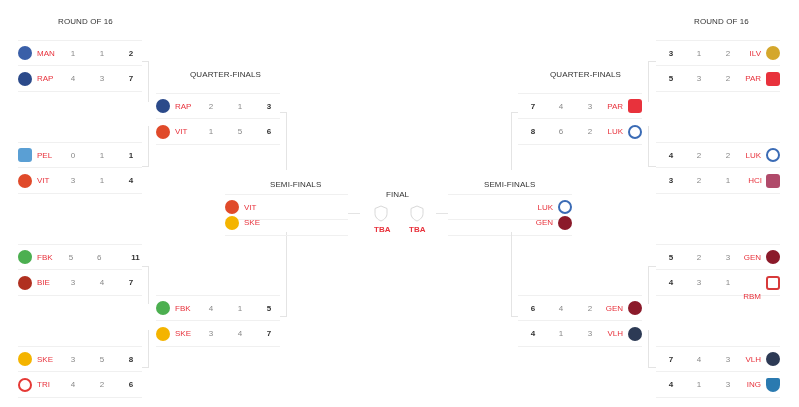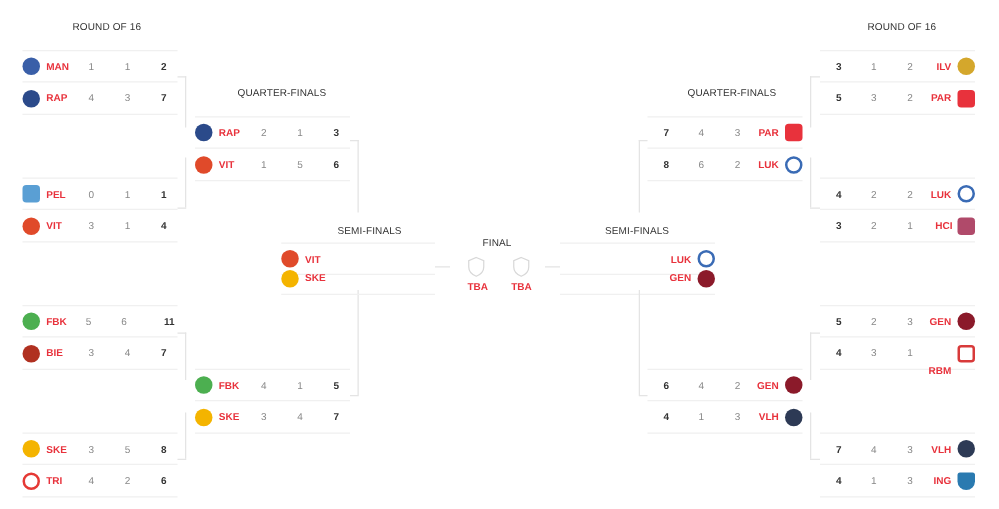--- a/index.html
+++ b/index.html
@@ -2,21 +2,21 @@
 <html><head>
 <meta charset="utf-8">
 <style>
   * { box-sizing: border-box; margin: 0; padding: 0; }
   html, body { width: 799px; height: 407px; background: #ffffff; overflow: hidden; }
   body { position: relative; font-family: "Liberation Sans", "DejaVu Sans", sans-serif; color: #333; }
   .hdr { position: absolute; font-size: 8px; color: #333; letter-spacing: 0.1px; text-align: center; white-space: nowrap; }
   .row { position: absolute; height: 26px; border-bottom: 1px solid #f0f0f0; display: flex; align-items: center; font-size: 8px; }
   .row.top { border-top: 1px solid #f0f0f0; }
   .logo { width: 14px; height: 14px; display: inline-block; border-radius: 50%; flex: none; }
-  .abbr { color: #e8323c; font-weight: bold; font-size: 8px; }
+  .abbr { color: #e8323c; font-weight: normal; font-size: 8px; }
   .sc { color: #888; width: 12px; text-align: center; }
   .tot { color: #333; font-weight: bold; width: 14px; text-align: center; }
   .line { position: absolute; background: #e4e4e4; }
   .shield { position: absolute; width: 14px; height: 17px; }
   .tba { position: absolute; font-size: 8px; font-weight: bold; color: #e8323c; }
 </style>
 </head>
 <body>
 
 <div class="hdr" style="left:58px;top:17px;">ROUND OF 16</div>

